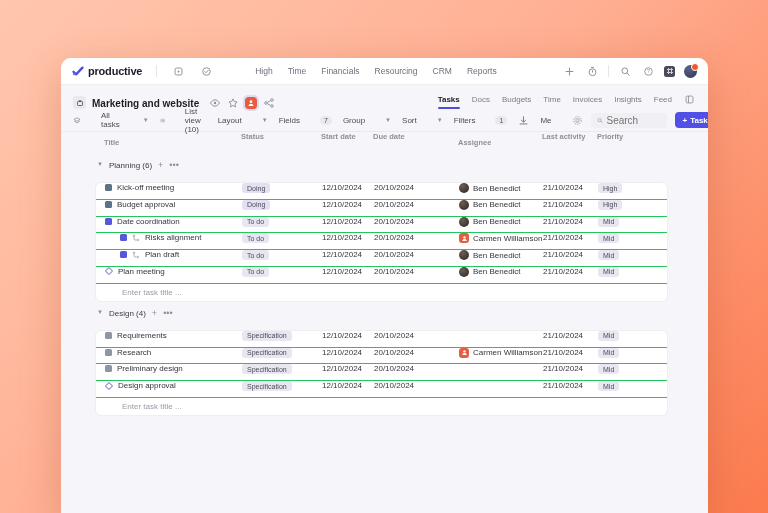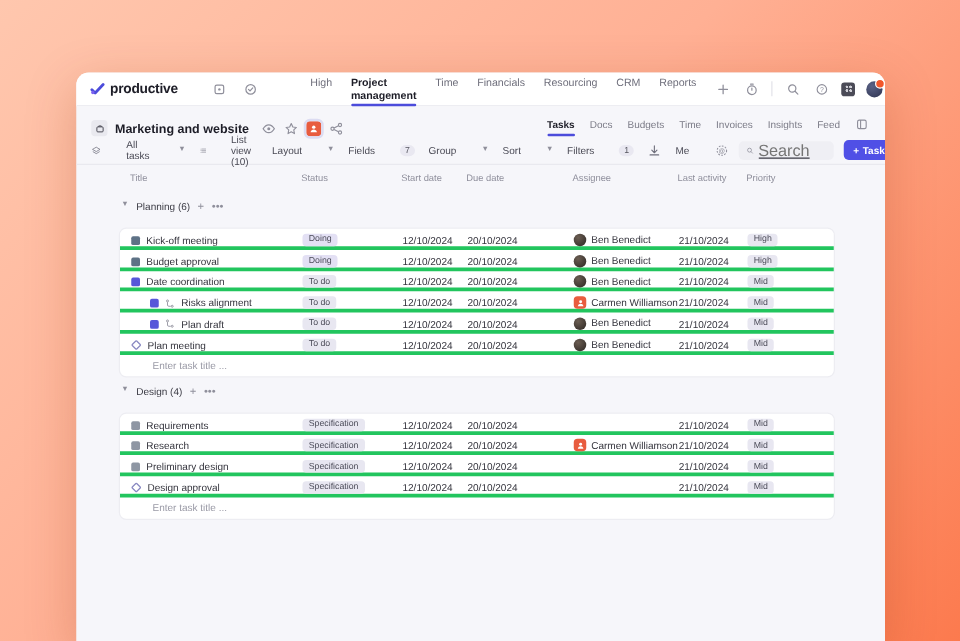--- a/index.html
+++ b/index.html
@@ -49,33 +49,33 @@
   .ptab { font-size:8px; color:#7b7b87; cursor:pointer; position:relative; padding:5px 0; }
   .ptab.active { color:#1d1d27; font-weight:bold; }
   .ptab.active::after { content:""; position:absolute; left:0; right:0; bottom:0; height:2px; border-radius:2px; background:#4C4CDB; }
   
   .toolbar { height:23px; display:flex; align-items:center; padding:0 12px; gap:11px; border-bottom:1px solid #E9E9EF; }
   .tb-item { display:flex; align-items:center; gap:20px; font-size:8px; color:#4a4a55; cursor:pointer; }
   .tb-caret { font-size:6px; color:#8f8f9b; }
   .tb-count { background:#E9E8F1; color:#55555f; border-radius:6px; font-size:7px; padding:1px 4px; }
   .tb-right { margin-left:auto; display:flex; align-items:center; gap:8px; }
   .searchbox { display:flex; align-items:center; gap:4px; background:#EFEFF4; border-radius:4px; height:15px; width:76px; padding:0 6px; }
-  .searchbox input { border:none; background:transparent; outline:none; font-size:13px; width:54px; color:#3b3b44; font-family:"Liberation Sans",sans-serif;text-decoration:underline; }
+  .searchbox input { border:none; background:transparent; outline:none; font-size:10px; width:54px; color:#3b3b44; font-family:"Liberation Sans",sans-serif; }
   .task-btn { display:flex; align-items:center; background:#5050E6; border-radius:4px; height:16px; color:#fff; cursor:pointer; overflow:hidden; }
   .task-btn .main { display:flex; align-items:center; gap:3px; padding:0 8px; font-size:8px; font-weight:bold; }
   .task-btn .split { width:1px; height:16px; background:rgba(255,255,255,.35); }
   .task-btn .caret { padding:0 5px; font-size:6px; }
   
-  .thead { display:flex; align-items:center; height:21px; padding-left:34px; padding-right:52px; font-size:7.5px; color:#8f8f9c; }
+  .thead { display:flex; height:21px; padding-left:34px; padding-right:52px; font-size:7.5px; color:#8f8f9c;font-weight:bold; }
   .content { padding:5px 40px 0 34px; }
   .group-header { display:flex; align-items:flex-start; gap:6px; height:18px; margin:3px 0 3px 2px; font-size:8px; color:#3b3b44; }
   .gh-chevron { font-size:6px; color:#8f8f9b; }
   .gh-btn { color:#8f8f9b; font-size:9px; cursor:pointer; line-height:1; }
   .card { background:#ffffff; border:1px solid #EDEDF2; border-radius:6px; margin-bottom:7px; }
-  .row { display:flex; align-items:flex-end; height:16.8px; border-bottom:3px solid #22c55e; font-size:8px; color:#34343d; }
+  .row { display:flex; align-items:flex-start; height:16.8px; border-bottom:1px solid #22c55e; font-size:8px; color:#34343d; }
   .card .row:last-child { border-bottom:none; }
   .ct { display:flex; align-items:center; gap:5px; width:146px; padding-left:9px; }
   .ct.indent { padding-left:24px; }
   .cs { width:80px; } .cd1 { width:52px; } .cd2 { width:61px; }
   .ca { width:84px; display:flex; align-items:center; gap:4px;margin-left:24px; }
   .cl { width:55px; } .cp { flex:1; }
   .badge { display:inline-block; padding:1.5px 5px; border-radius:3px; background:#E8E7F1; color:#4b4b58; font-size:7px; }
   .badge.doing { background:#E3E0F4; }
   .sq { width:7px; height:7px; border-radius:1.5px; flex:none; }
   .sq.slate { background:#5E7286; } .sq.indigo { background:#5757D9; } .sq.gray { background:#8E96A3; }
@@ -108,21 +108,20 @@
         </svg>
     </span>
     <span class="tn-icon">
       <svg class="icon-svg" width="11" height="11" viewBox="0 0 16 16">
           <circle cx="8" cy="8" r="5.5" fill="none" stroke="currentColor" stroke-width="1.4"></circle>
           <path d="M5.5 8l1.8 1.8 3.2-3.6" fill="none" stroke="currentColor" stroke-width="1.4" stroke-linecap="round"></path>
         </svg>
     </span>
     <div class="nav-items">
       <span class="nav-item">High</span>
-      <span class="nav-item active">Project management</span>
       <span class="nav-item">Time</span>
       <span class="nav-item">Financials</span>
       <span class="nav-item">Resourcing</span>
       <span class="nav-item">CRM</span>
       <span class="nav-item">Reports</span>
     </div>
     <div class="tn-right">
       <span class="tn-icon">
         <svg class="icon-svg" width="11" height="11" viewBox="0 0 16 16">
             <path d="M8 3v10M3 8h10" stroke="currentColor" stroke-width="1.5" stroke-linecap="round"></path>

